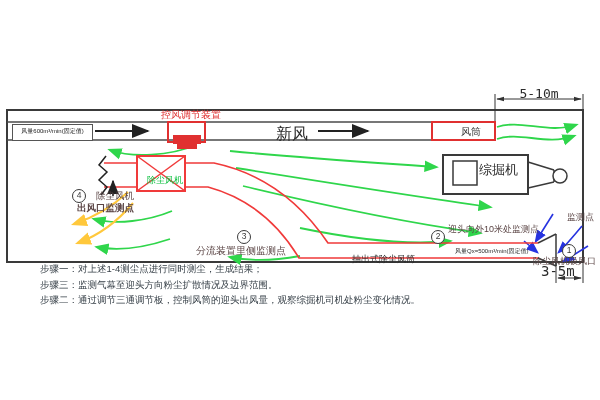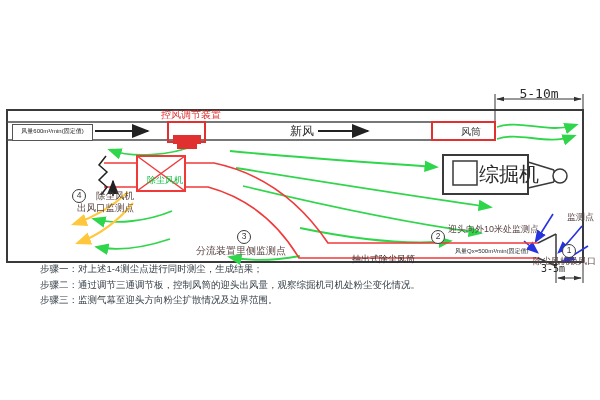--- a/index.html
+++ b/index.html
@@ -130,49 +130,49 @@
       <line x1="556" y1="262" x2="556" y2="283"></line>
       <line x1="583" y1="262" x2="583" y2="283"></line>
       <line x1="558" y1="278" x2="581" y2="278" marker-start="url(#mk-dim-s)" marker-end="url(#mk-dim)"></line>
     </g>
   </svg>
 
   <div class="flowbox" style="left:12px;top:124px;width:79px;height:15px;font-size:6px;line-height:13px;">风量600m³/min(固定值)</div>
 
   <div class="lbl red" style="left:161px;top:109px;font-size:10px;text-align:right;">控风调节装置</div>
 
-  <div class="lbl ink" style="left:290px;top:125px;font-size:12px;">新风</div>
+  <div class="lbl ink" style="left:276px;top:125px;font-size:16px;">新风</div>
 
   <div class="lbl ink" style="left:461px;top:126px;font-size:10px;">风筒</div>
 
   <div class="lbl ink mono" style="left:500px;top:87px;width:78px;text-align:center;font-size:13px;">5-10m</div>
 
-  <div class="lbl ink" style="left:479px;top:163px;font-size:20px;font-family:Liberation Serif, serif;">综掘机</div>
+  <div class="lbl ink" style="left:479px;top:163px;font-size:13px;font-family:Liberation Serif, serif;">综掘机</div>
 
   <div class="lbl green" style="left:147px;top:175px;font-size:9px;">除尘风机</div>
 
   <div class="lbl ink" style="left:352px;top:254px;font-size:9px;">抽出式除尘风筒</div>
 
   <div class="lbl ink" style="left:455px;top:248px;font-size:6px;">风量Qx=500m³/min(固定值)</div>
 
-  <div class="lbl ink mono" style="left:541px;top:263px;font-size:10px;">3-5m</div>
+  <div class="lbl ink mono" style="left:541px;top:263px;font-size:14px;">3-5m</div>
 
   <div class="lbl maroon" style="left:533px;top:214px;font-size:9px;margin-top:42px;">除尘风机吸风口</div>
   <div class="lbl maroon" style="left:567px;top:212px;font-size:9px;">监测点</div>
   <div class="circle-num" style="left:562px;top:244px;">1</div>
 
   <div class="circle-num" style="left:431px;top:230px;">2</div>
   <div class="lbl maroon" style="left:448px;top:224px;font-size:9px;">迎头向外10米处监测点</div>
 
   <div class="circle-num" style="left:237px;top:230px;">3</div>
   <div class="lbl maroon" style="left:196px;top:245px;font-size:10px;">分流装置里侧监测点</div>
 
   <div class="circle-num" style="left:72px;top:189px;">4</div>
   <div class="lbl maroon" style="left:96px;top:191px;font-size:9.5px;">除尘风机</div>
-  <div class="lbl maroon" style="left:77px;top:203px;font-size:9.5px;">出风口监测点</div>
+  <div class="lbl maroon" style="left:77px;top:203px;font-size:9.5px;font-weight:bold;">出风口监测点</div>
 
   <div class="steps">
     <div>步骤一：对上述1-4测尘点进行同时测尘，生成结果；</div>
+    <div>步骤三：监测气幕至迎头方向粉尘扩散情况及边界范围。</div>
     <div>步骤二：通过调节三通调节板，控制风筒的迎头出风量，观察综掘机司机处粉尘变化情况。</div>
-    <div>步骤三：监测气幕至迎头方向粉尘扩散情况及边界范围。</div>
   </div>
 
 </div>
 
 </body></html>

